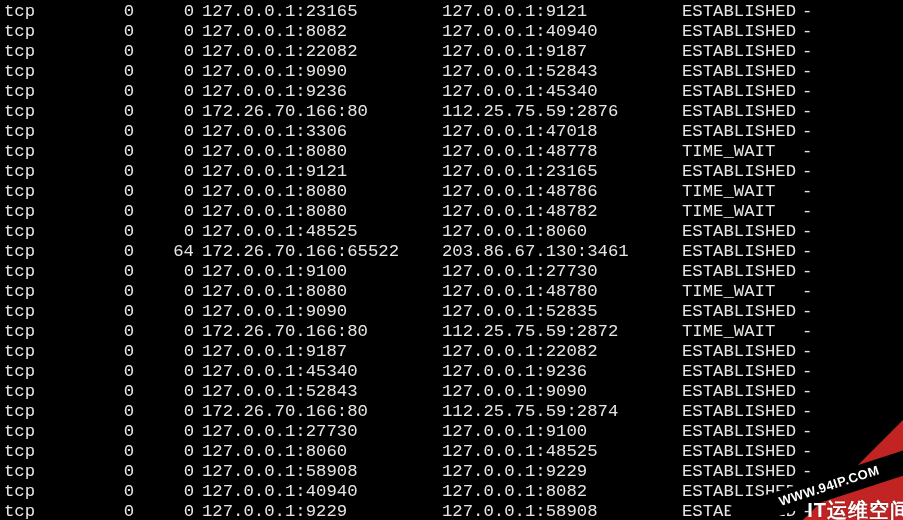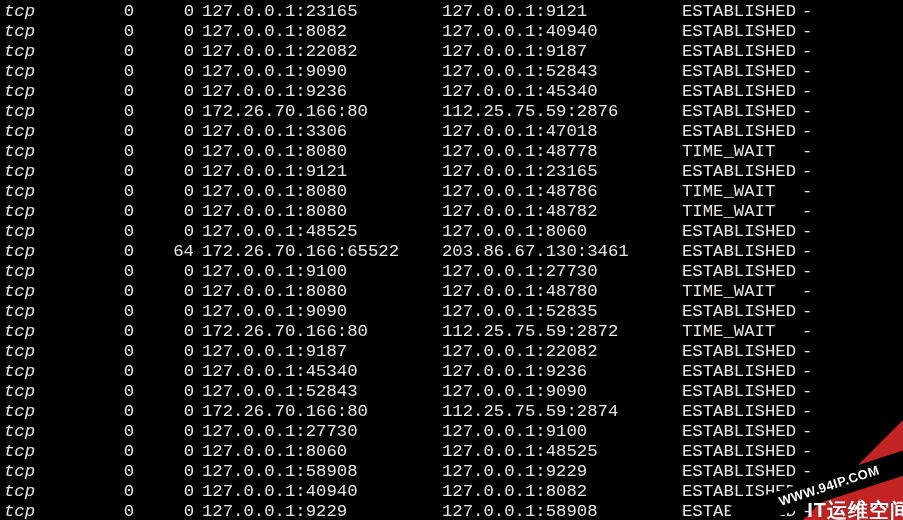--- a/index.html
+++ b/index.html
@@ -14,21 +14,21 @@
   #term{
     font-family:"Courier New",Courier,monospace;
     font-size:17.3px;
     line-height:20px;
     letter-spacing:0px;
     white-space:pre;
     color:#e8e6e3;
     padding:2px 2px 0 4px;
   }
   .row{display:block;}
-  .c-proto{display:inline-block;width:90px;font-style:italic;}
+  .c-proto{display:inline-block;width:90px;}
   .c-recv{display:inline-block;width:40px;text-align:right;}
   .c-send{display:inline-block;width:60px;text-align:right;}
   .gap1{display:inline-block;width:8px;}
   .c-local{display:inline-block;width:240px;}
   .c-foreign{display:inline-block;width:240px;}
   .c-state{display:inline-block;width:120px;font-family:Liberation Mono, monospace;}
   .c-extra{display:inline-block;}
   
   
   .corner{

